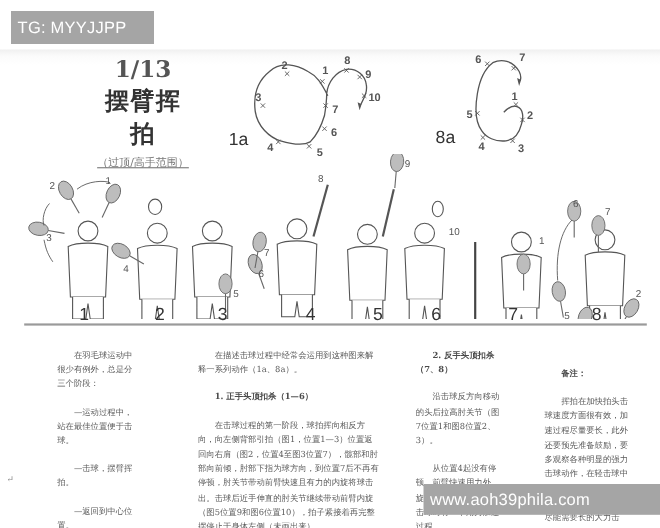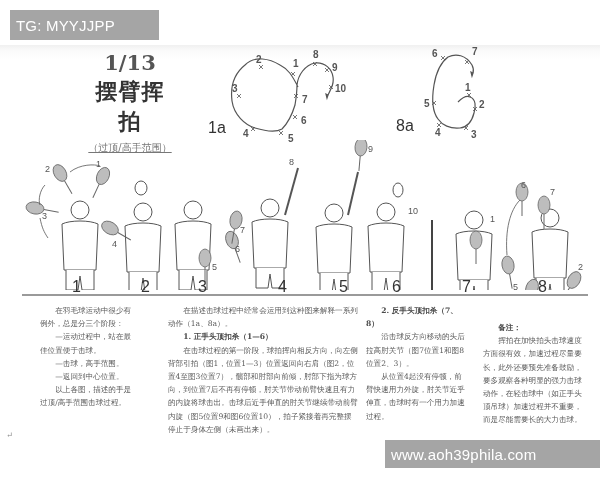--- a/index.html
+++ b/index.html
@@ -4,21 +4,21 @@
   <style>
     * { box-sizing: border-box; margin: 0; padding: 0; }
     html, body { width: 600px; height: 480px; background: #ffffff; overflow: hidden; }
     body { position: relative; font-family: "DejaVu Serif", serif; color: #3a3a3a; }
 
     .watermark {
       position: absolute; background: #a5a5a5; color: #ffffff;
       font-family: "Liberation Sans", sans-serif; font-size: 15px;
       display: flex; align-items: center; padding-left: 6px; letter-spacing: 0.2px;
     }
-    .wm-top { left: 10px; top: 10px; width: 149px; height: 30px; }
+    .wm-top { left: 10px; top: 10px; width: 130px; height: 30px; }
     .wm-bottom { left: 385px; top: 440px; width: 245px; height: 28px; font-size: 15px; }
 
     .page {
       position: absolute; left: 0; top: 45px; width: 600px; height: 395px;
       background: linear-gradient(#f0f0f0 0px, #fbfbfb 6px, #ffffff 14px);
     }
 
     .title-block { position: absolute; left: 88px; top: 5px; width: 84px; text-align: center; }
     .page-num { font-size: 21px; font-weight: bold; color: #555; }
     .main-title { font-size: 22px; font-weight: bold; color: #333; letter-spacing: 1px; margin-top: 2px; }
@@ -30,21 +30,21 @@
       position: absolute; font-family: "Liberation Sans", sans-serif; font-weight: normal;
       font-size: 16px; color: #333;
     }
 
     .rule { position: absolute; left: 22px; top: 249px; width: 566px; height: 2px; background: #9a9a9a; }
 
     .col {
       position: absolute; font-family: "DejaVu Serif", serif; font-size: 7.6px;
       line-height: 13.2px; color: #5a5a5a;
     }
-    .col p { margin: 0; }
+    .col p { margin: 12px; }
     .col .indent { text-indent: 2em; }
     .col .head { font-weight: bold; color: #4a4a4a; }
     .col1 { left: 40px; top: 259px; width: 98px; }
     .col2 { left: 168px; top: 259px; width: 190px; }
     .col3 { left: 366px; top: 259px; width: 102px; }
     .col4 { left: 483px; top: 276px; width: 105px; }
 
     .corner-mark { position: absolute; left: 6px; top: 386px; font-size: 8px; color: #888; }
   </style>
 </head>
@@ -205,21 +205,21 @@
   <div class="fig-label" style="left:339px;top:233px;">5</div>
   <div class="fig-label" style="left:392px;top:233px;">6</div>
   <div class="fig-label" style="left:462px;top:233px;">7</div>
   <div class="fig-label" style="left:538px;top:233px;">8</div>
 
   <div class="rule"></div>
 
   <div class="col col1">
     <p class="indent">在羽毛球运动中很少有例外，总是分三个阶段：</p>
     <p class="indent">—运动过程中，站在最佳位置便于击球。</p>
-    <p class="indent">—击球，高手范围。</p>
+    <p class="indent">—击球，摆臂挥拍。</p>
     <p class="indent">—返回到中心位置。</p>
     <p class="indent">以上各图，描述的手是过顶/高手范围击球过程。</p>
   </div>
 
   <div class="col col2">
     <p class="indent">在描述击球过程中经常会运用到这种图来解释一系列动作（1a、8a）。</p>
     <p class="indent head">1. 正手头顶扣杀（1—6）</p>
     <p class="indent">在击球过程的第一阶段，球拍挥向相反方向，向左侧背部引拍（图1，位置1—3）位置返回向右肩（图2，位置4至图3位置7），髋部和肘部向前倾，肘部下指为球方向，到位置7后不再有停顿，肘关节带动前臂快速且有力的内旋将球击出。击球后近手伸直的肘关节继续带动前臂内旋（图5位置9和图6位置10），拍子紧接着再完整摆停止于身体左侧（未画出来）。</p>
   </div>
 

